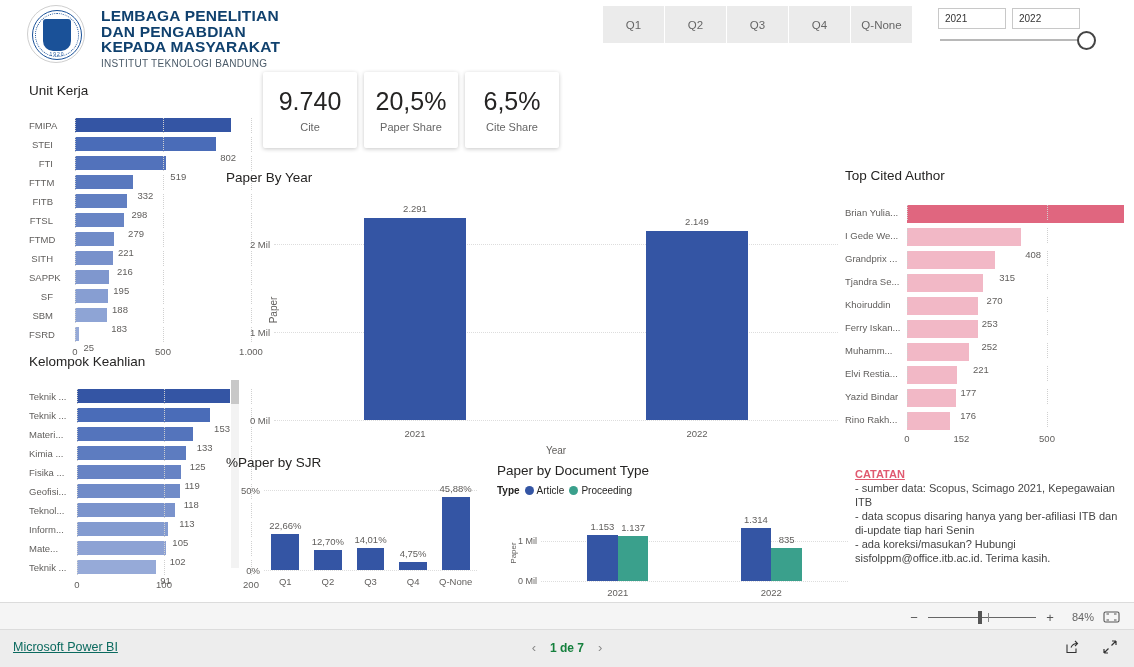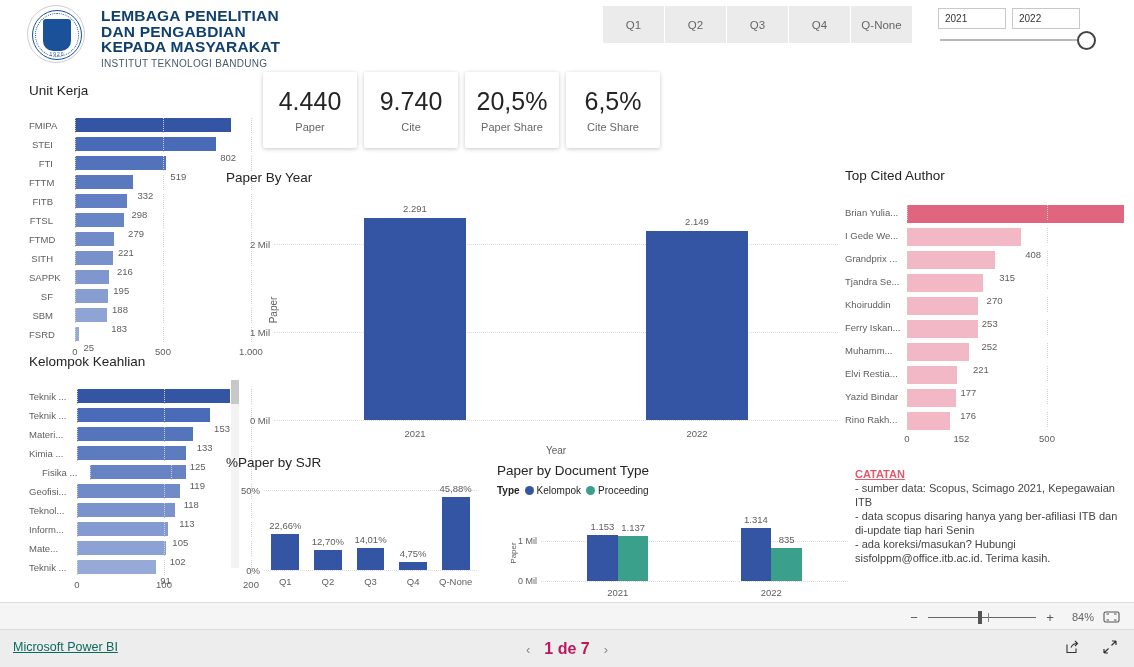--- a/index.html
+++ b/index.html
@@ -153,21 +153,21 @@
   .zb-pct { font-size: 11px; color: #666; width: 30px; text-align: right; }
   .zb-fit { width: 17px; height: 14px; cursor: pointer; position: relative; }
 
   .footer { position: absolute; left: 0; top: 630px; width: 1134px; height: 37px;
     background: #ededed; }
   .footer-brand { position: absolute; left: 13px; top: 10px; font-size: 12.5px;
     color: #0b6a5f; text-decoration: underline; cursor: pointer; }
   .footer-pager { position: absolute; left: 50%; top: 10px; transform: translateX(-50%);
     display: flex; align-items: center; gap: 14px; }
   .pg-arrow { font-size: 13px; color: #888; cursor: pointer; }
-  .pg-txt { font-size: 16px; color: #be185d; font-weight: bold; }
+  .pg-txt { font-size: 12px; color: #15803d; font-weight: bold; }
   .footer-right { position: absolute; right: 16px; top: 9px; display: flex; gap: 22px; }
   .f-icon { width: 16px; height: 16px; cursor: pointer; color: #333; }
 </style>
 </head>
 <body>
 
 <div class="page">
 
   <div class="header">
     <div class="logo-wrap">
@@ -198,24 +198,20 @@
         <input class="year-box" value="2021" style="">
         <input class="year-box" value="2022" style="">
       </div>
       <div class="slider-track"></div>
       <div class="slider-handle"></div>
     </div>
   </div>
 
   <div class="kpi-row">
     <div class="kpi-card">
-      <div class="kpi-val">4.440</div>
-      <div class="kpi-lbl">Paper</div>
-    </div>
-    <div class="kpi-card">
       <div class="kpi-val">9.740</div>
       <div class="kpi-lbl">Cite</div>
     </div>
     <div class="kpi-card">
       <div class="kpi-val">20,5%</div>
       <div class="kpi-lbl">Paper Share</div>
     </div>
     <div class="kpi-card">
       <div class="kpi-val">6,5%</div>
       <div class="kpi-lbl">Cite Share</div>
@@ -393,21 +389,21 @@
           <div class="hbar-label" style="width: 48px;">Kimia ...</div>
           <div class="hbar-track">
             <div class="vgrid" style="left: 0%;"></div>
             <div class="vgrid" style="left: 50%;"></div>
             <div class="vgrid" style="left: 100%;"></div>
             <div class="hbar-fill" style="width: 62.5%; background: rgb(93, 124, 192); height: 14px;"></div>
             <div class="hbar-val outside" style="line-height: 14px; left: calc(62.5% + 4px);">125</div>
           </div>
         </div>
         <div class="hbar-row" style="height: 19px;">
-          <div class="hbar-label" style="width: 48px; margin-left: 13px;">Fisika ...</div>
+          <div class="hbar-label" style="width: 48px;">Fisika ...</div>
           <div class="hbar-track">
             <div class="vgrid" style="left: 0%;"></div>
             <div class="vgrid" style="left: 50%;"></div>
             <div class="vgrid" style="left: 100%;"></div>
             <div class="hbar-fill" style="width: 59.5%; background: rgb(103, 131, 196); height: 14px;"></div>
             <div class="hbar-val outside" style="line-height: 14px; left: calc(59.5% + 4px);">119</div>
           </div>
         </div>
         <div class="hbar-row" style="height: 19px;">
           <div class="hbar-label" style="width: 48px;">Geofisi...</div>
@@ -620,21 +616,21 @@
         <div class="sjr-xtick" style="left: 90%;">Q-None</div>
       </div>
   </div>
 
   <div class="doctype">
     <div class="vis-title">Paper by Document Type</div>
     <div class="dt-legend">
       <span class="dt-legend-title">Type</span>
       <span class="dt-legend-item">
         <span class="dt-dot" style="background:#3455a4"></span>
-        <span>Kelompok</span>
+        <span>Article</span>
       </span>
       <span class="dt-legend-item">
         <span class="dt-dot" style="background:#3aa08c"></span>
         <span>Proceeding</span>
       </span>
     </div>
     <div class="dt-plot" id="dt-plot">
       <div class="dt-ylabel">Paper</div>
     <div class="dt-grid" style="top: 100%;"></div>
         <div class="dt-ytick" style="top: 100%;">0 Mil</div>

